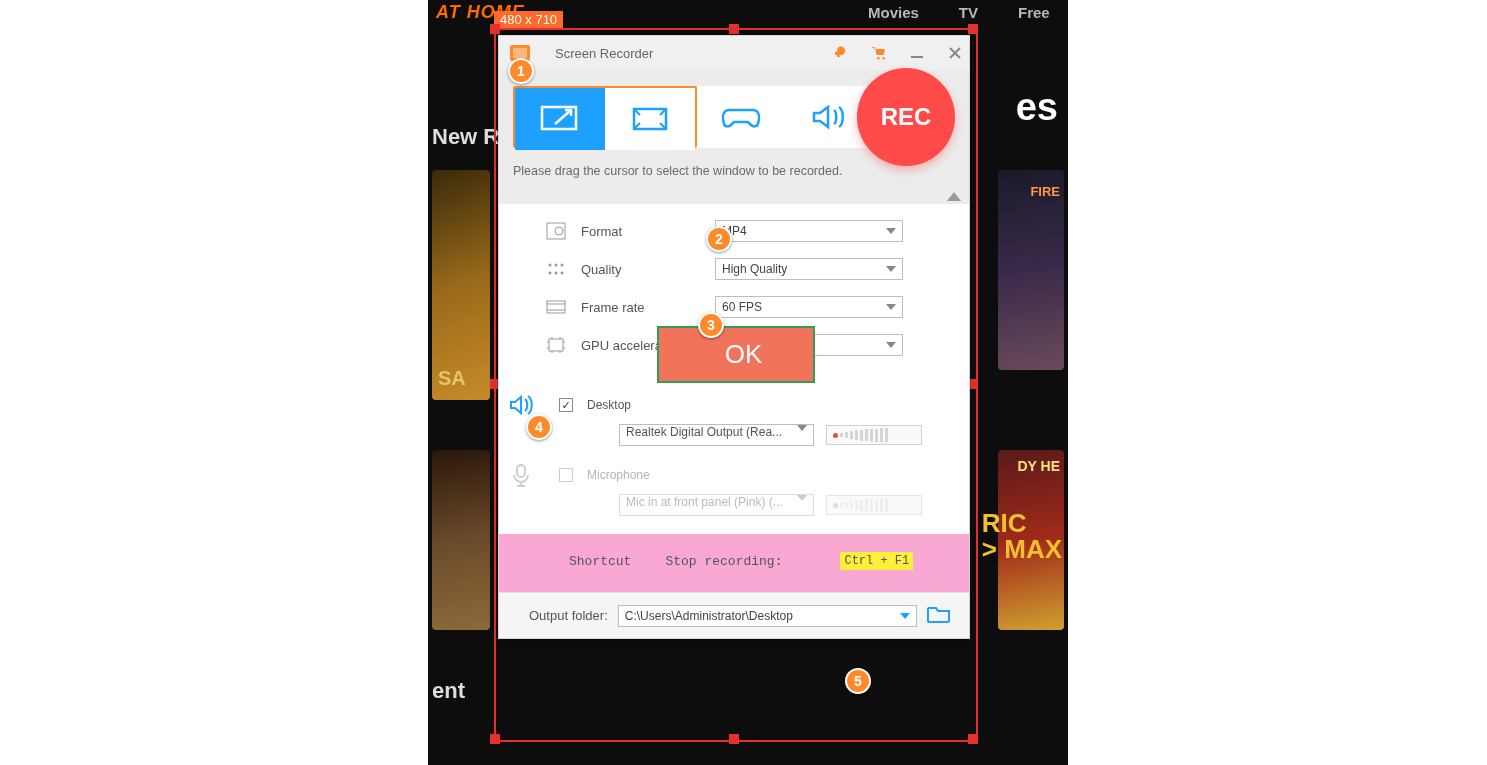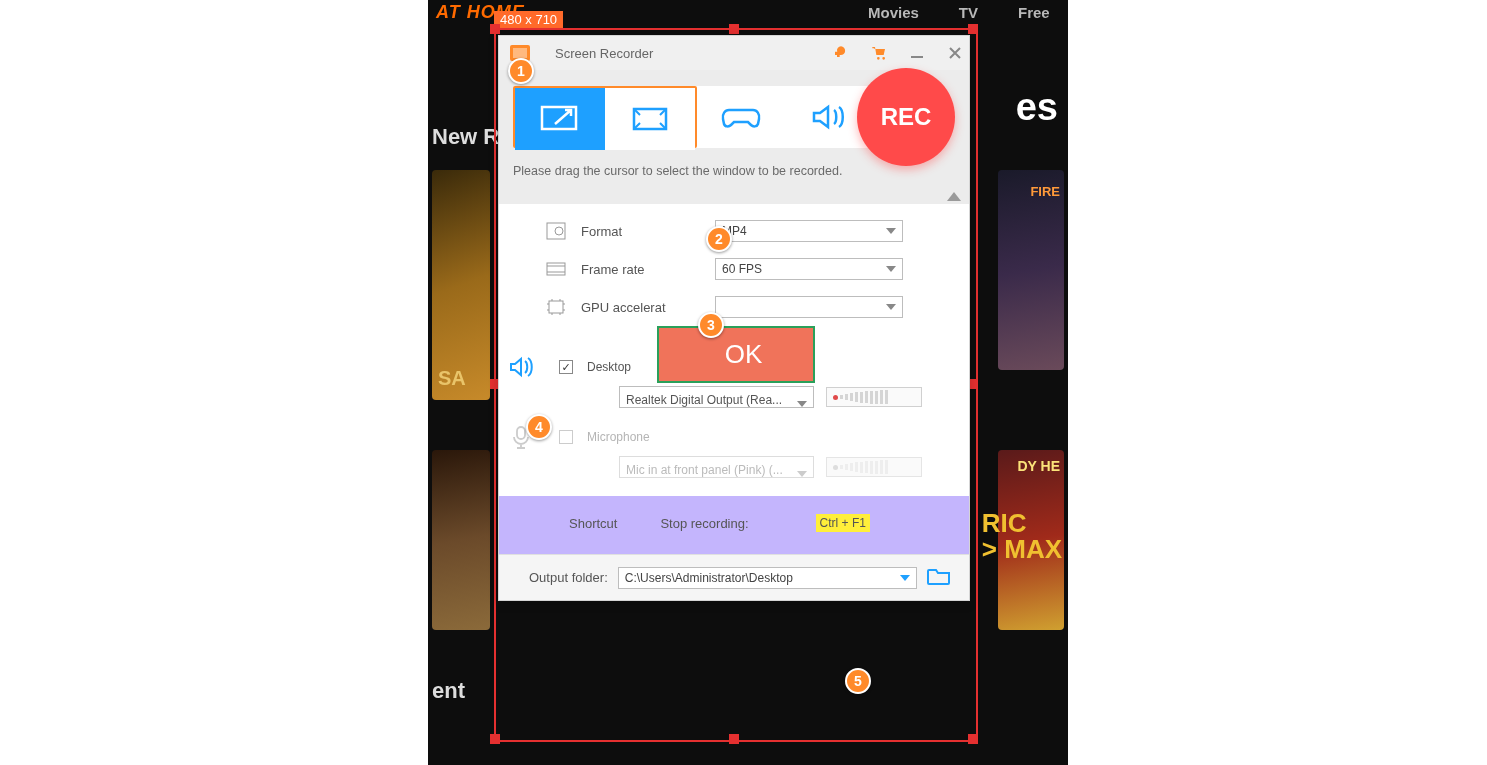--- a/index.html
+++ b/index.html
@@ -243,40 +243,40 @@
   .audiorow.disabled { color:#b5b5b5;}
   .audiorow.disabled .checkbox{border-color:#ccc;}
   .devrow {
     display:flex; align-items:center; gap:12px;
     padding-left: 74px;
     margin: 4px 0 14px 0;
   }
   .devcombo {
     width: 195px; height:22px;
     border:1px solid #bdbdbd;
-    display:flex;align-items:flex-end;justify-content:space-between;
+    display:flex;align-items:flex-start;justify-content:space-between;
     padding:0 6px;font-size:12px;color:#555;cursor:pointer;
   }
   .devcombo.disabled{color:#bbb;border-color:#ddd;}
   .meter {
     width: 96px; height:20px;
     border:1px solid #d0d0d0;
     background:#fafafa;
     display:flex;align-items:center;
     padding:0 6px; gap:2px;
   }
   .meter.disabled{border-color:#e5e5e5;}
   .meter .dot{width:5px;height:5px;border-radius:50%;background:#e04a4a;}
   .meter.disabled .dot{background:#ddd;}
   .meter .bar{width:3px;background:#d5d5d5;}
   .shortcut {
-    background:#c4b5fd;
+    background:#f9a8d4;
     padding: 18px 26px 22px 70px;
-    display:flex; align-items:center; gap: 43px;
-    font-size:13px;color:#555;
+    display:flex; align-items:center; gap: 34px;
+    font-size:13px;color:#555;font-family:Liberation Mono, monospace;
   }
   .hotkey { background:#ffef3a; padding:2px 4px; font-size:12px;margin-left:24px;}
   .outbar {
     background:#f5f5f5;
     border-top:1px solid #e0e0e0;
     height:46px;
     display:flex; align-items:center;
     padding: 0 18px 0 30px;
     gap:10px;
     font-size:13px; color:#555;
@@ -405,20 +405,37 @@
       <div class="row">
         <div class="ico">
             <svg width="20" height="18">
               <rect x="1" y="1" width="18" height="16" fill="none" stroke="#999"></rect>
               <circle cx="13" cy="9" r="4" fill="none" stroke="#999"></circle>
             </svg>
           </div>
         <div class="lbl">Format</div>
         <div class="combo">
             <span>MP4</span>
+            <div class="arr"></div>
+          </div>
+      </div>
+      <div class="row">
+        <div class="ico">
+            <svg width="20" height="16">
+              <circle cx="4" cy="4" r="1.5" fill="#999"></circle>
+              <circle cx="10" cy="4" r="1.5" fill="#999"></circle>
+              <circle cx="16" cy="4" r="1.5" fill="#999"></circle>
+              <circle cx="4" cy="12" r="1.5" fill="#999"></circle>
+              <circle cx="10" cy="12" r="1.5" fill="#999"></circle>
+              <circle cx="16" cy="12" r="1.5" fill="#999"></circle>
+            </svg>
+          </div>
+        <div class="lbl">Quality</div>
+        <div class="combo">
+            <span>High Quality</span>
             <div class="arr"></div>
           </div>
       </div>
       <div class="row">
         <div class="ico">
             <svg width="20" height="16">
               <rect x="1" y="2" width="18" height="12" fill="none" stroke="#999"></rect>
               <line x1="1" y1="5" x2="19" y2="5" stroke="#999"></line>
               <line x1="1" y1="11" x2="19" y2="11" stroke="#999"></line>
             </svg>

